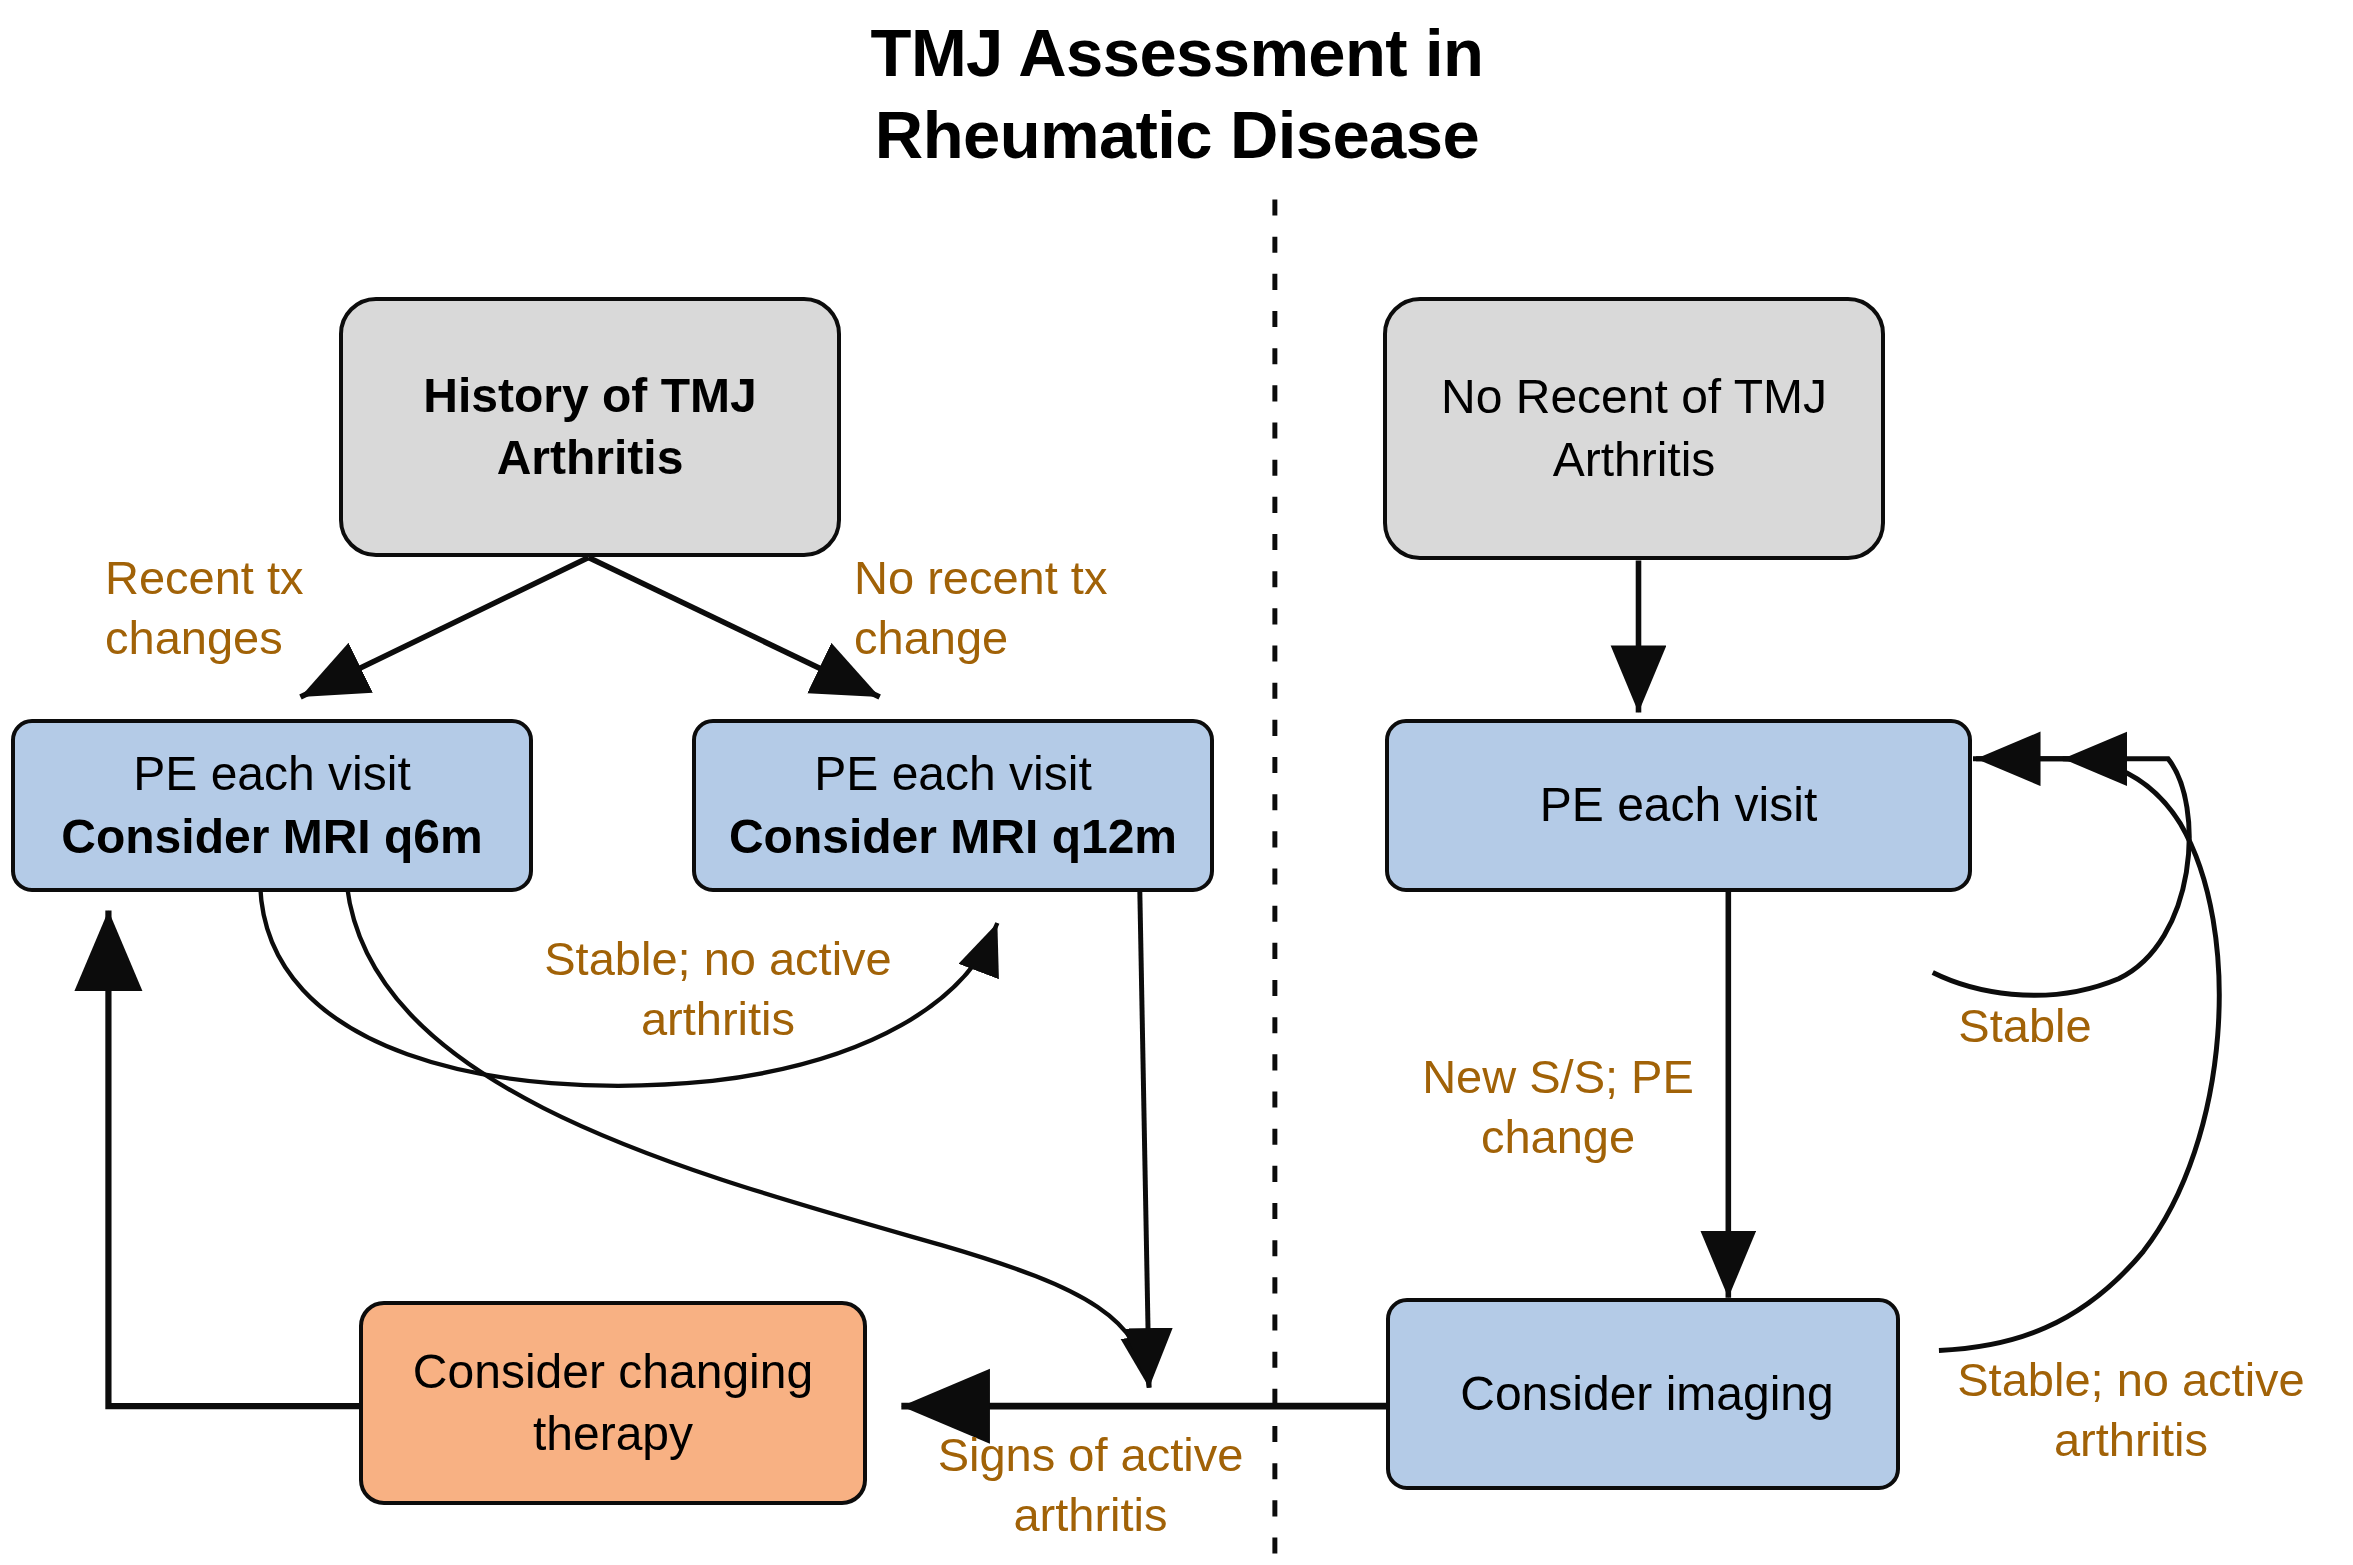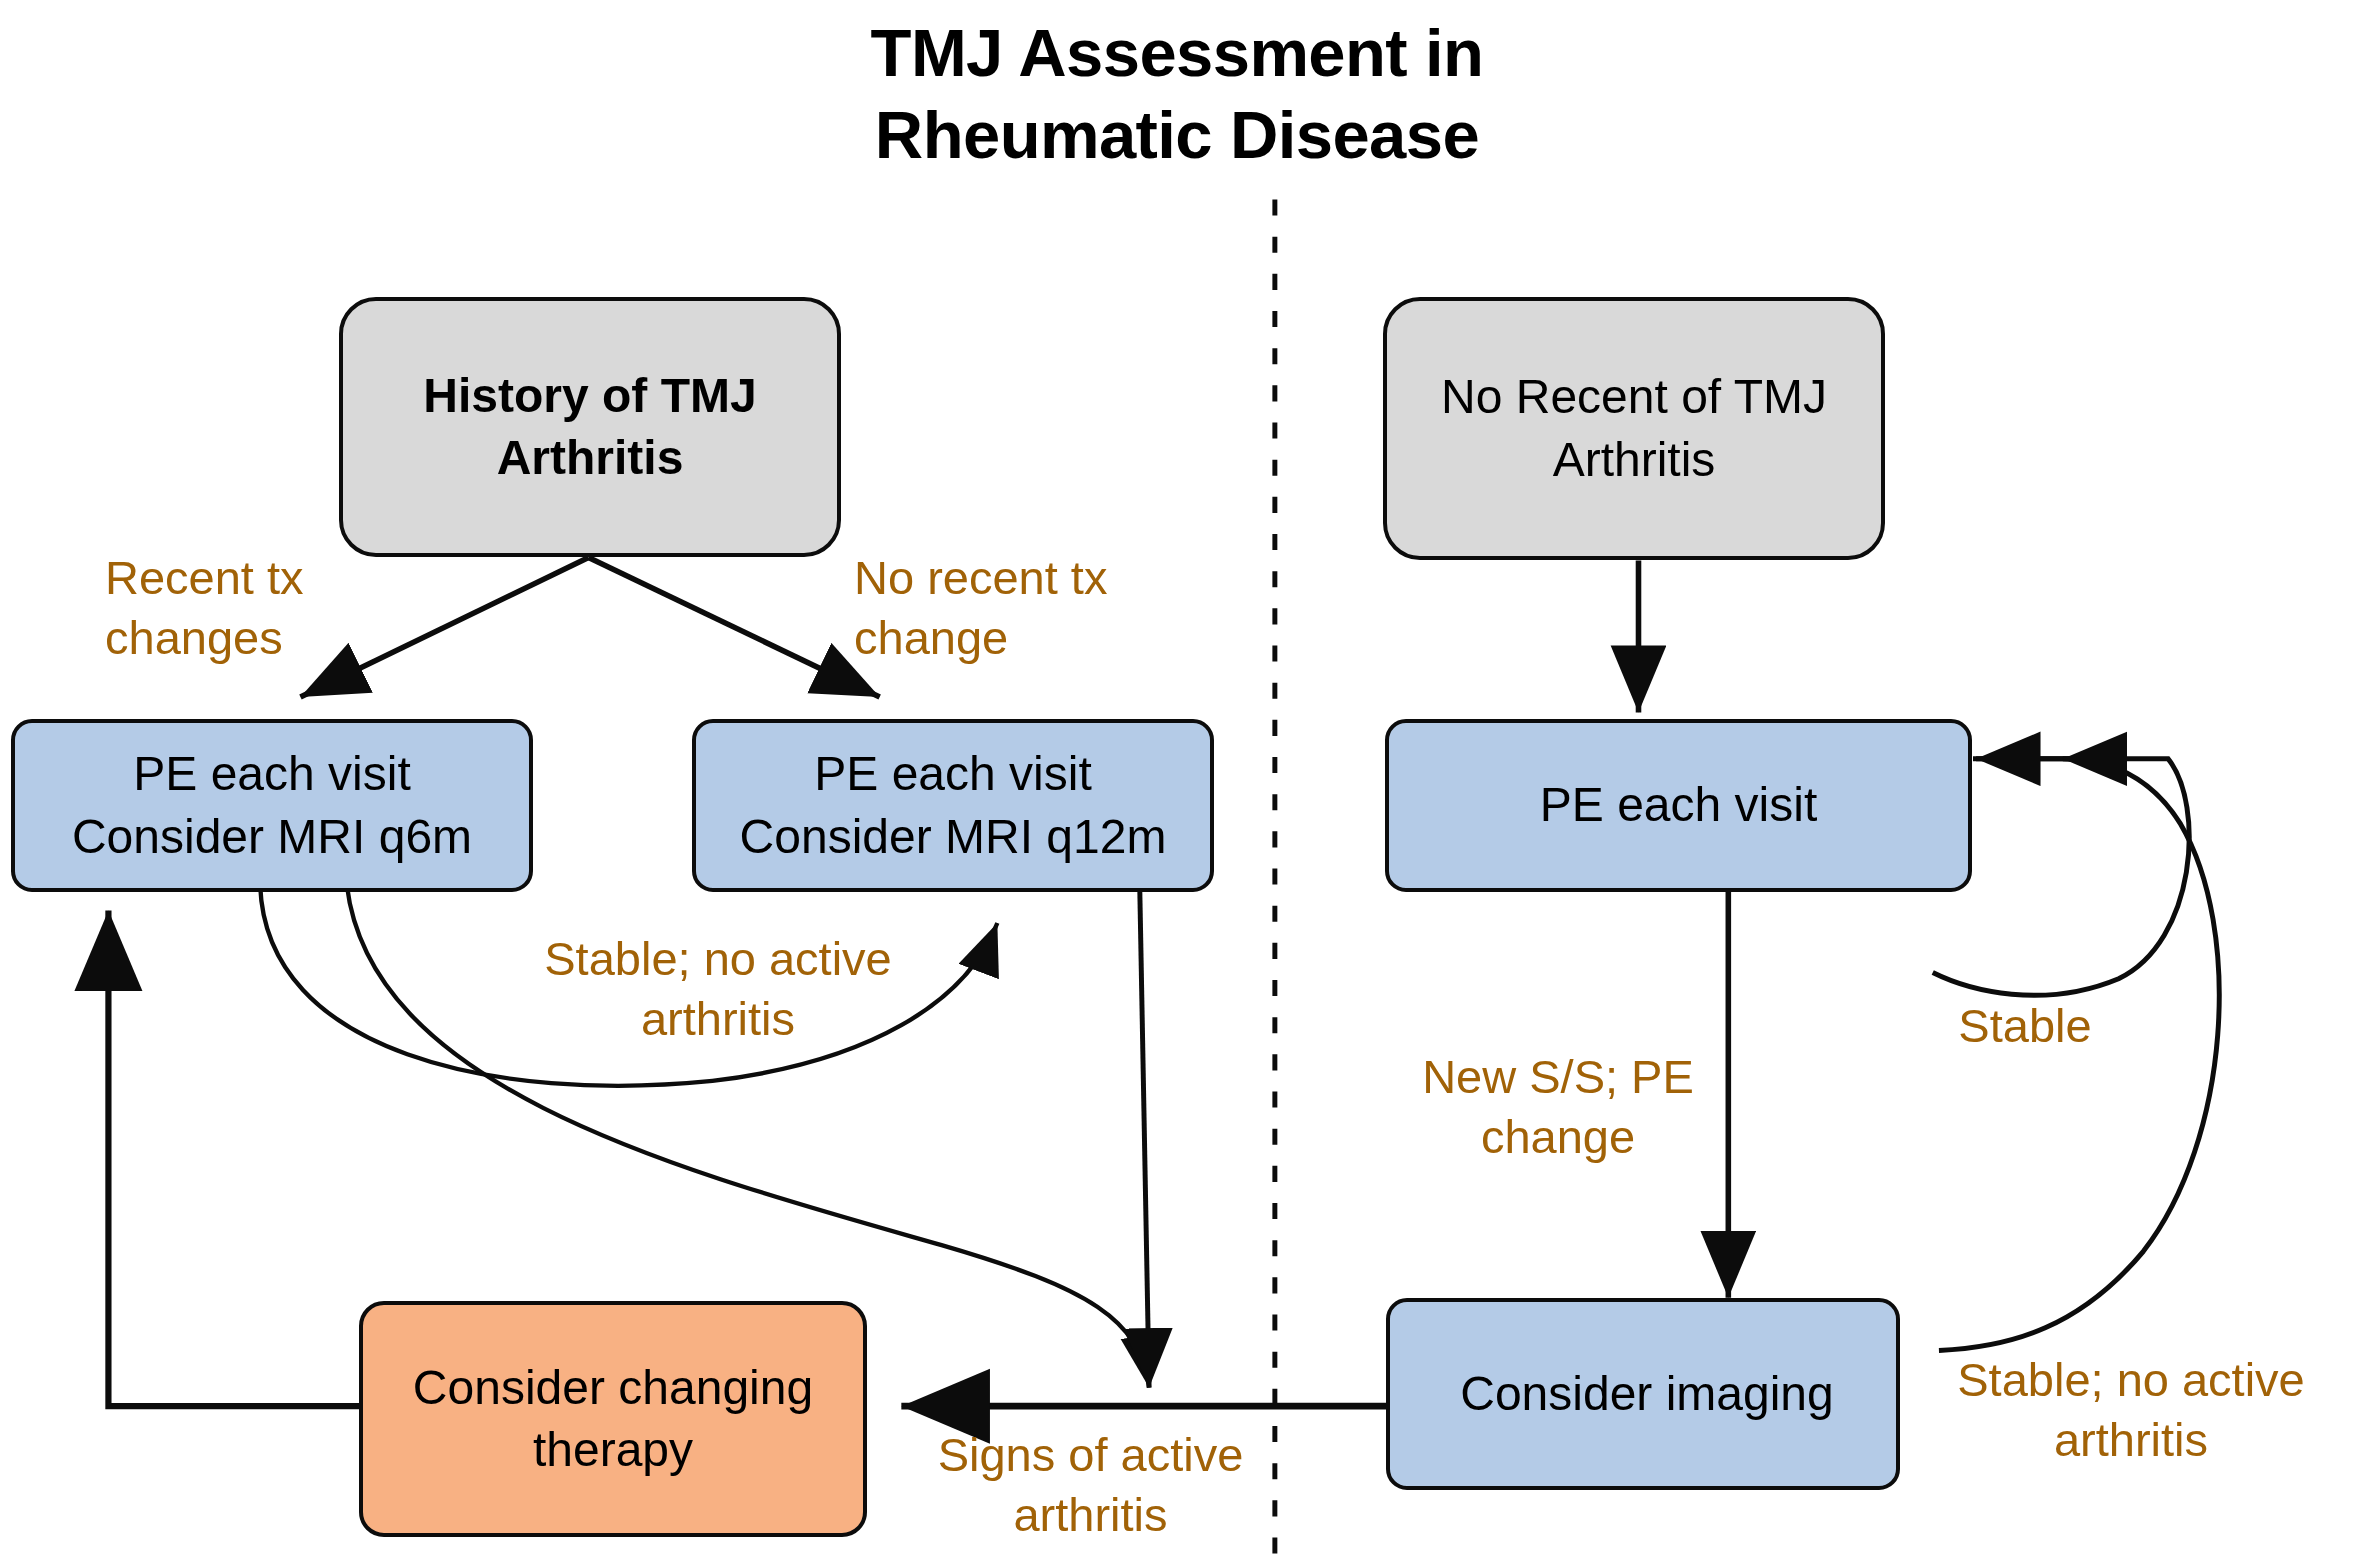--- a/index.html
+++ b/index.html
@@ -53,21 +53,21 @@
   }
   .node.blue {
     background: #b4cbe7;
     border-radius: 21px;
   }
   .node.orange {
     background: #f8b183;
     border-radius: 25px;
   }
   .node .ln2 {
-    font-weight: normal;
+    font-weight: bold;
   }
   .edge-label {
     position: absolute;
     color: #a16207;
     font-size: 47px;
     line-height: 1.28;
     white-space: pre-line;
   }
   .el-left  { text-align: left; }
   .el-center{ text-align: center; }
@@ -135,21 +135,21 @@
 
   <div class="node blue" style="left:692px; top:719px; width:522px; height:173px;">
     <div>PE each visit</div>
     <div class="ln2">Consider MRI q12m</div>
   </div>
 
   <div class="node blue" style="left:1385px; top:719px; width:587px; height:173px;">
     <div>PE each visit</div>
   </div>
 
-  <div class="node orange" style="left:359px; top:1301px; width:508px; height:236px;">
+  <div class="node orange" style="left:359px; top:1301px; width:508px; height:204px;">
     <div>Consider changing</div>
     <div>therapy</div>
   </div>
 
   <div class="node blue" style="left:1386px; top:1298px; width:514px; height:192px;padding-left:8px;">
     <div>Consider imaging</div>
   </div>
 
   <div class="edge-label el-left" style="left:105px; top:548px; width:322px;">Recent tx
 changes</div>

